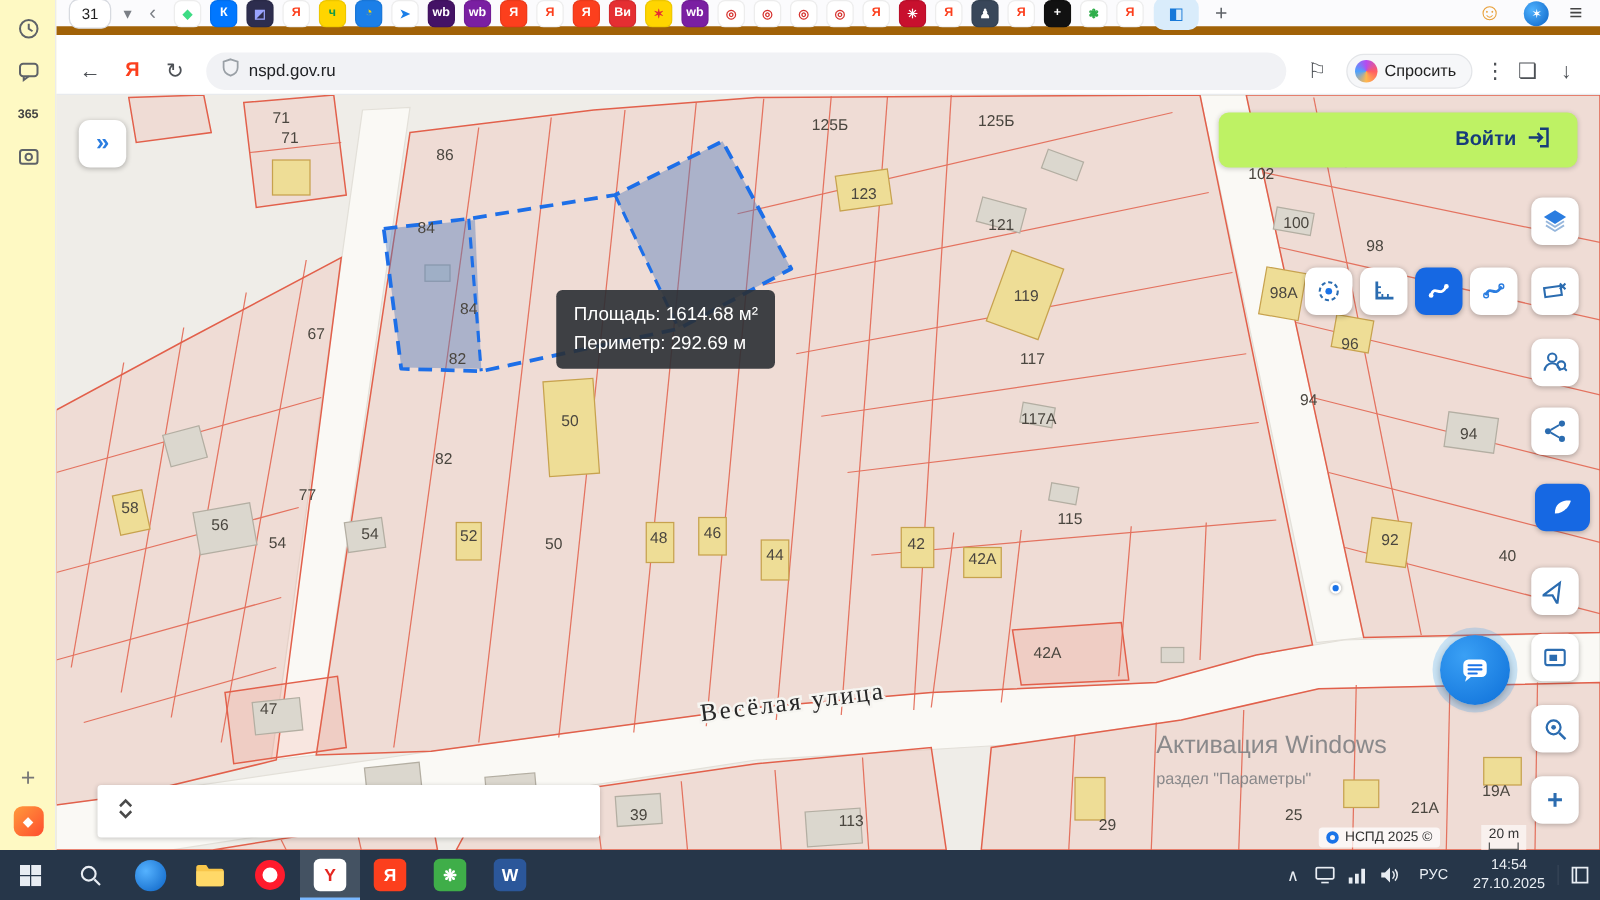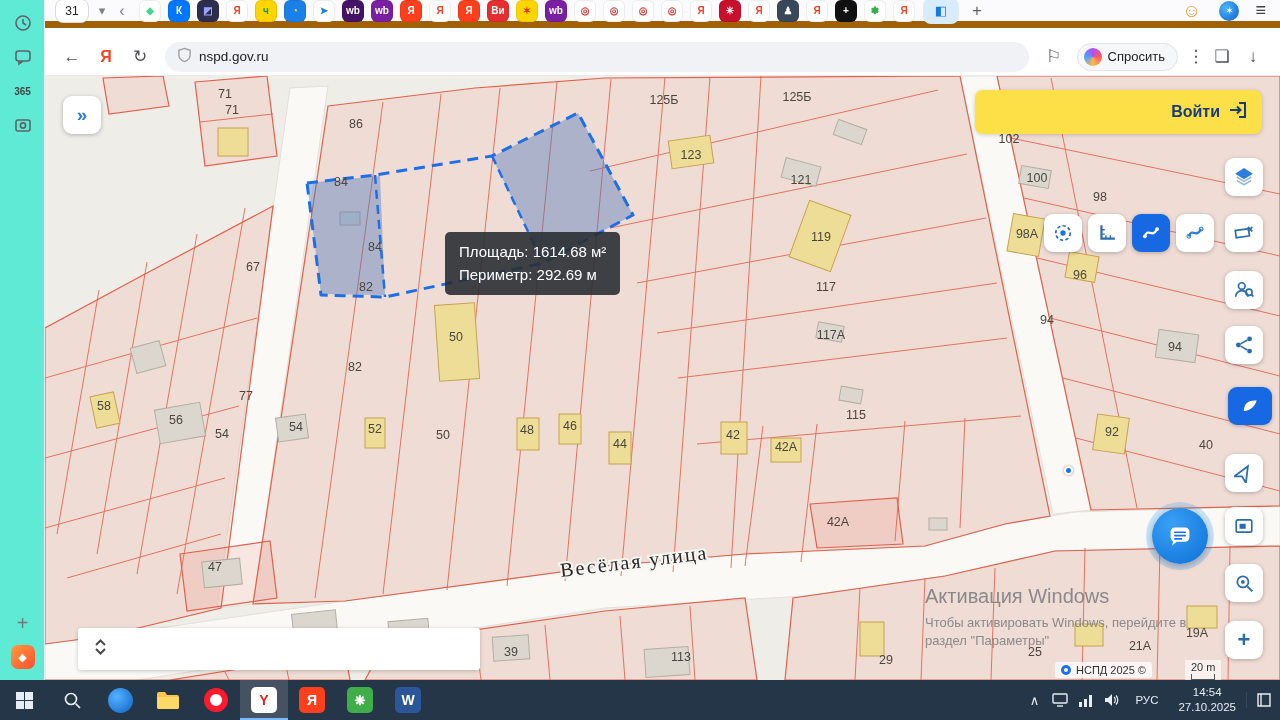--- a/index.html
+++ b/index.html
@@ -1,20 +1,20 @@
 <!DOCTYPE html>
 <html><head>
 <meta charset="utf-8">
 <style>
   *{margin:0;padding:0;box-sizing:border-box}
   body{font-family:"Liberation Sans",sans-serif;background:#fff}
   .stage{position:relative;width:1280px;height:720px;overflow:hidden;background:#fff}
 
   
-  .rail{position:absolute;left:0;top:0;width:45px;height:680px;background:#5eead4;border-right:1px solid #ececec;z-index:30}
+  .rail{position:absolute;left:0;top:0;width:45px;height:680px;background:#fef9c3;border-right:1px solid #ececec;z-index:30}
   .rail .ric{width:45px;height:34px;display:flex;align-items:center;justify-content:center;color:#5f6368;font-size:17px;cursor:pointer}
   .rail .badge{font-size:10px;font-weight:bold;color:#444}
   .rail .orange{width:24px;height:24px;border-radius:7px;background:linear-gradient(135deg,#ff9a3c,#ff4d2e);color:#fff;display:flex;align-items:center;justify-content:center;font-size:11px;margin:0 auto}
   .rail .spacer{flex:1}
   .railwrap{display:flex;flex-direction:column;height:100%;padding:6px 0}
 
   
   .tabbar{position:absolute;left:45px;top:0;right:0;height:28px;background:#fbfbfd;border-bottom:7px solid #a16207;display:flex;align-items:center;padding:0 10px;z-index:25}
   .tabcounter{min-width:34px;height:24px;border:1px solid #d7dae0;border-radius:8px;background:#fff;display:flex;align-items:center;justify-content:center;font-size:12px;color:#222;margin-right:4px}
   .tbtn{width:18px;height:24px;display:flex;align-items:center;justify-content:center;color:#7b7f86;font-size:13px;margin-right:2px;cursor:pointer}
@@ -40,21 +40,21 @@
   .asktext{font-size:13px;color:#222}
 
   
   .map{position:absolute;left:45px;top:76px;width:1235px;height:604px;overflow:hidden;background:#efede8;cursor:grab}
   .map svg.base{position:absolute;left:0;top:0}
   .plabel{font-size:12.5px;fill:#4a463f;text-anchor:middle;font-family:"Liberation Sans",sans-serif}
   .streetname{font-size:20px;fill:#262626;stroke:#f6f5f1;stroke-width:4px;paint-order:stroke;letter-spacing:2px;text-anchor:middle;font-family:"Liberation Serif",serif}
 
   .ovl{position:absolute;z-index:5}
   .tooltip{left:400px;top:156px;background:rgba(42,47,52,.9);color:#fff;border-radius:5px;padding:9px 14px;font-size:15px;line-height:1.5;white-space:nowrap}
-  .loginbar{right:18px;top:14px;width:287px;height:44px;background:#fde047;border-radius:8px;box-shadow:0 1px 4px rgba(0,0,0,.18);display:flex;align-items:center;justify-content:flex-end;gap:8px;padding-right:14px;cursor:pointer}
+  .loginbar{right:18px;top:14px;width:287px;height:44px;background:#bef264;border-radius:8px;box-shadow:0 1px 4px rgba(0,0,0,.18);display:flex;align-items:center;justify-content:flex-end;gap:8px;padding-right:21px;cursor:pointer}
   .logintext{font-size:16px;font-weight:bold;color:#173c7a}
   .mapbtn{width:38px;height:38px;background:#fff;border-radius:9px;box-shadow:0 1px 4px rgba(0,0,0,.25);display:flex;align-items:center;justify-content:center;cursor:pointer}
   .mapbtn.blue{background:#1668e3}
   .expander{left:18px;top:20px;color:#2b7de0;font-size:19px;font-weight:bold}
   .chatbig{right:72px;top:432px;width:56px;height:56px;border-radius:50%;background:radial-gradient(circle at 35% 30%,#3aa0f5,#0d6fd8);box-shadow:0 0 0 6px rgba(33,150,243,.22),0 2px 6px rgba(0,0,0,.3);display:flex;align-items:center;justify-content:center;cursor:pointer}
   .legend{left:33px;top:552px;width:402px;height:42px;background:#fff;box-shadow:0 1px 4px rgba(0,0,0,.2);border-radius:3px;display:flex;align-items:center;padding:0 16px;cursor:pointer}
   .legendlabel{font-size:16px;color:#1c1c1c;flex:1}
   .attrib{left:1010px;top:586px;background:rgba(255,255,255,.75);border-radius:3px;padding:2px 6px;display:flex;align-items:center;gap:5px;font-size:11px;color:#333}
   .attrdot{width:10px;height:10px;border-radius:50%;border:3px solid #1a73e8}
   .scale{left:1140px;top:584px;background:rgba(255,255,255,.6);padding:1px 6px;font-size:11px;color:#333;text-align:center}
@@ -472,21 +472,20 @@
       <span class="attrdot"></span>
       <span>НСПД 2025 ©</span>
     </div>
     <div class="ovl scale">
       <div>20 m</div>
       <div class="scalebar"></div>
     </div>
 
     <div class="ovl wmark">
       <div class="t">Активация Windows</div>
-      <div class="l">Чтобы активировать Windows, перейдите в</div>
       <div class="l">раздел "Параметры"</div>
     </div>
   </div>
 
   <footer class="taskbar">
     <div class="tcell">
       <svg width="17" height="17" viewBox="0 0 17 17">
           <rect x="0" y="0" width="8" height="8" fill="#e8edf3"></rect>
           <rect x="9" y="0" width="8" height="8" fill="#e8edf3"></rect>
           <rect x="0" y="9" width="8" height="8" fill="#e8edf3"></rect>

